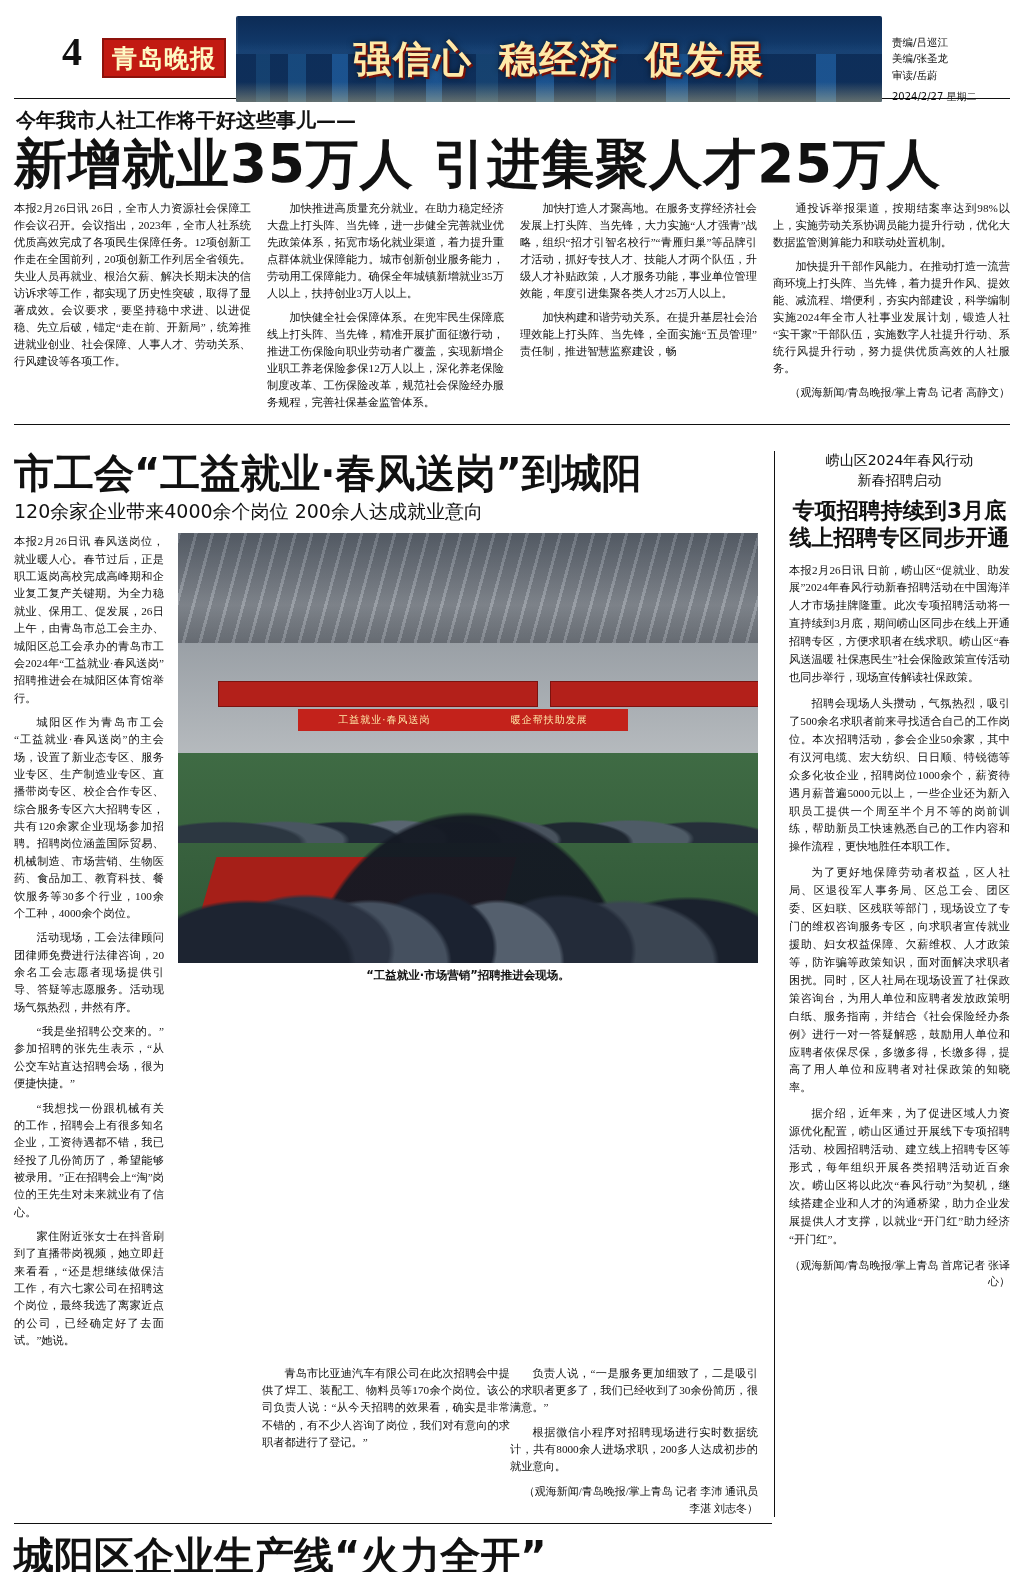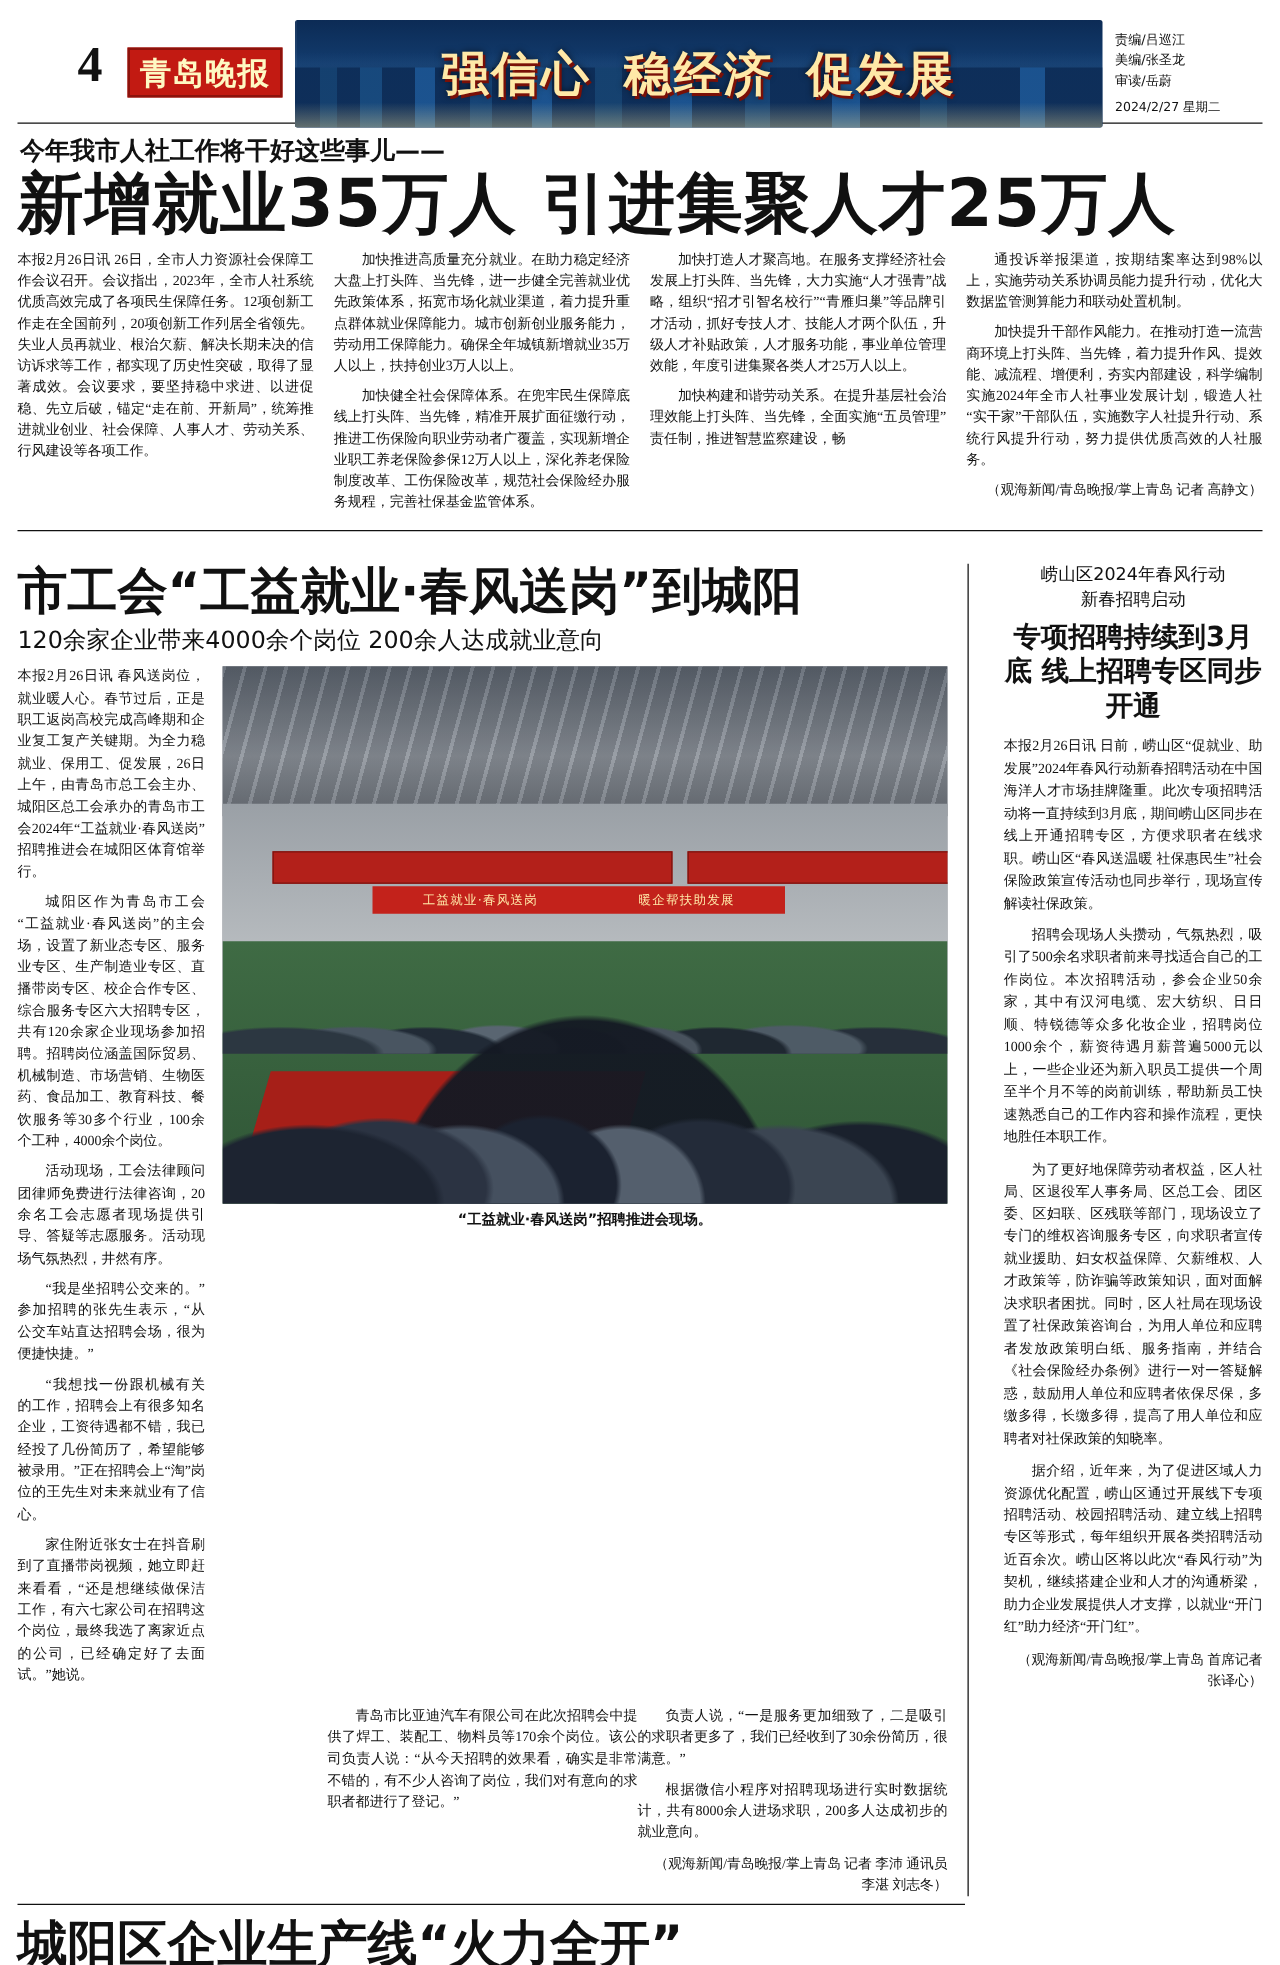--- a/index.html
+++ b/index.html
@@ -66,21 +66,21 @@
   .banner-text {
     position:absolute; inset:0;
     display:flex; align-items:center; justify-content:center; gap:26px;
     font-family:"DejaVu Sans", sans-serif;
     font-size:38px; font-weight:bold;
     color:#ffe9a8;
     text-shadow:2px 2px 0 #7a1007, 0 0 6px rgba(0,0,0,.7);
     letter-spacing:2px;
   }
   .credits {
-    width:118px; margin-top:10px;
+    width:118px; margin-top:20px;
     font-family:"DejaVu Sans", sans-serif;
     font-size:10.5px; line-height:1.55; text-align:left; color:#111;
   }
   .credits .date { margin-top:6px; font-size:10px; }
 
   
   .rule { height:1px; background:#111; margin:6px 0; }
 
   
   .kicker {
@@ -197,21 +197,21 @@
   }
   .mid-lower {
     display:grid; grid-template-columns:repeat(3, 1fr);
     margin-top:8px;
     font-size:11.2px; line-height:1.55; text-align:justify;
   }
   .mid-lower p { margin:0 0 7px 0; text-indent:2em; }
 
   
   .rail {
-    border-left:1px solid #111; padding-left:28px;
+    border-left:1px solid #111; padding-left:14px;
     font-size:11.2px; line-height:1.6; text-align:justify;
   }
   .rail .eyebrow {
     font-family:"DejaVu Sans", sans-serif;
     font-size:14px; line-height:1.4; text-align:center; margin-bottom:6px;
   }
   .rail .rail-head {
     font-family:"DejaVu Sans", sans-serif;
     font-weight:bold; font-size:22px; line-height:1.25;
     text-align:center; margin:2px 0 10px 0;
@@ -307,21 +307,21 @@
 
             <div class="banner-strip">
               <span>工益就业·春风送岗</span>
               <span>暖企帮扶助发展</span>
             </div>
             <div class="floor"></div>
             <div class="carpet"></div>
             <div class="crowd2"></div>
             <div class="crowd"></div>
           </div>
-          <div class="photo-cap">“工益就业·春风送岗”招聘推进会现场。</div>
+          <div class="photo-cap">“工益就业·市场营销”招聘推进会现场。</div>
         </div>
       </div>
 
       <div class="mid-lower">
         <div></div>
         <div>
           <p>青岛市比亚迪汽车有限公司在此次招聘会中提供了焊工、装配工、物料员等170余个岗位。该公司负责人说：“从今天招聘的效果看，确实是非常不错的，有不少人咨询了岗位，我们对有意向的求职者都进行了登记。”</p>
         </div>
         <div>
           <p>负责人说，“一是服务更加细致了，二是吸引的求职者更多了，我们已经收到了30余份简历，很满意。”</p>

